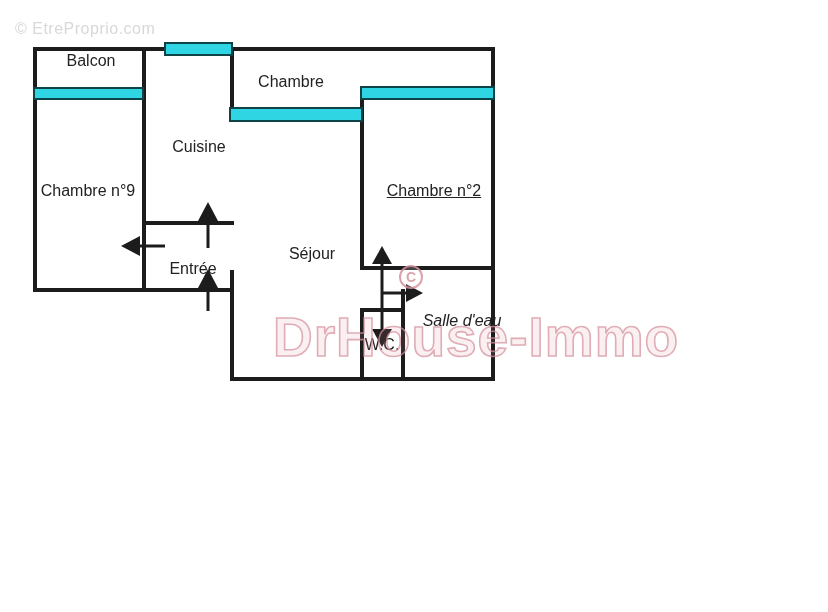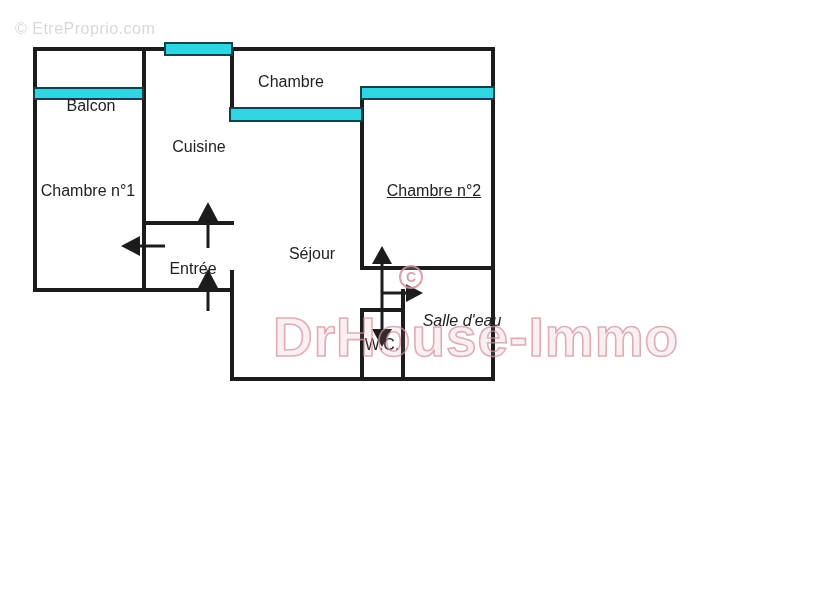--- a/index.html
+++ b/index.html
@@ -120,24 +120,24 @@
         <line x1="382" y1="262" x2="382" y2="331" stroke="currentColor" stroke-width="3"></line>
         <polygon points="382,246 372,264 392,264" fill="currentColor"></polygon>
         <polygon points="382,347 372,329 392,329" fill="currentColor"></polygon>
       </g>
       <g>
         <line x1="382" y1="293" x2="407" y2="293" stroke="currentColor" stroke-width="3"></line>
         <polygon points="423,293 406,284 406,302" fill="currentColor"></polygon>
       </g>
     </svg>
 
-    <div class="room-label" style="left:38px; top:51px; width:106px;margin-top:45px;">Balcon</div>
+    <div class="room-label" style="left:38px; top:51px; width:106px;">Balcon</div>
     <div class="room-label" style="left:232px; top:72px; width:118px;">Chambre</div>
     <div class="room-label" style="left:146px; top:137px; width:66px;margin-left:20px;">Cuisine</div>
-    <div class="room-label" style="left:34px; top:181px; width:108px;">Chambre n°1</div>
+    <div class="room-label" style="left:34px; top:181px; width:108px;">Chambre n°9</div>
     <div class="room-label" style="left:378px; top:181px; width:112px;text-decoration:underline;">Chambre n°2</div>
     <div class="room-label" style="left:277px; top:224px; width:70px;margin-top:20px;">Séjour</div>
     <div class="room-label" style="left:162px; top:259px; width:62px;">Entrée</div>
     <div class="room-label" style="left:406px; top:311px; width:112px;font-style:italic;">Salle d'eau</div>
     <div class="room-label" style="left:359px; top:335px; width:46px;">W.C.</div>
 
     <div class="wm-gray">© EtreProprio.com</div>
     <div class="wm-pink">DrHouse-Immo</div>
     <div class="wm-copyright">C</div>
 

